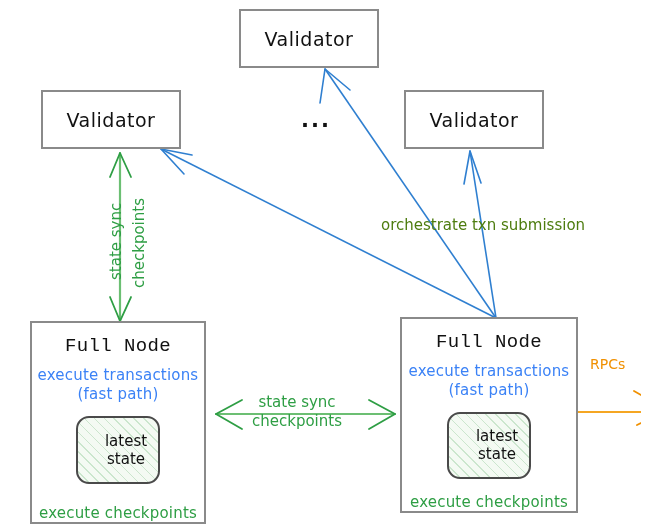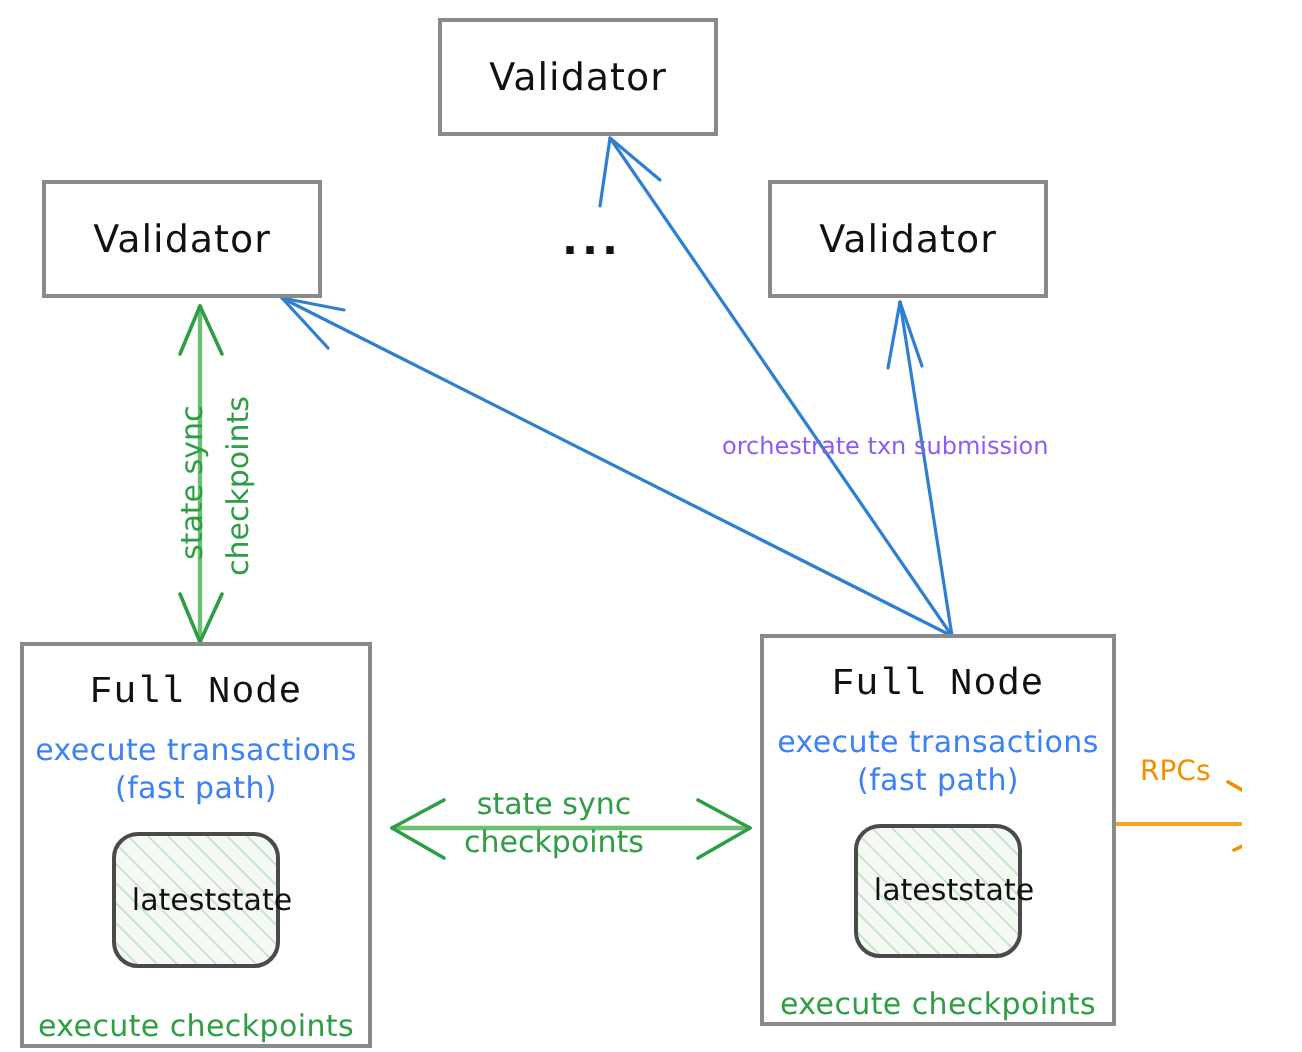--- a/index.html
+++ b/index.html
@@ -10,20 +10,21 @@
   }
   body {
     font-family: "DejaVu Sans", sans-serif;
   }
   #canvas {
     position: relative;
     width: 621px;
     height: 526px;
     background: #ffffff;
     overflow: hidden;
+    margin-left: 20px;
   }
   #edges {
     position: absolute;
     left: 0;
     top: 0;
     width: 651px;
     height: 526px;
     pointer-events: none;
   }
 
@@ -84,39 +85,39 @@
     border-radius: 13px;
     background-color: #f4faf3;
     background-image: repeating-linear-gradient(
       45deg,
       rgba(60,160,70,0.22) 0px,
       rgba(60,160,70,0.22) 1px,
       rgba(255,255,255,0) 1px,
       rgba(255,255,255,0) 7px
     );
     display: flex;
-    flex-direction: row;
+    flex-direction: column;
     align-items: center;
     justify-content: center;
     padding-left: 16px;
   }
   .state-text {
     font-size: 15px;
     color: #111111;
     line-height: 1.2;
     text-align: center;
   }
 
   
   .lbl {
     position: absolute;
     white-space: nowrap;
   }
   .lbl-green  { color: #2e9e44; font-size: 15px; }
-  .lbl-blue   { color: #8b5cf6; font-size: 12px; }
+  .lbl-blue   { color: #4d7c0f; font-size: 15px; }
   .lbl-orange { color: #f09000; font-size: 14px; }
   .lbl-dots   { color: #111111; font-size: 21px; font-weight: bold; letter-spacing: 2px; }
 
   .rot90 {
     transform-origin: 0 0;
     transform: rotate(-90deg);
   }
   .two-line { line-height: 1.25; text-align: center; }
 </style>
 </head>
@@ -211,15 +212,15 @@
 
   <div class="lbl lbl-green rot90" style="left:110px; top:288px;">checkpoints</div>
 
   <div class="lbl lbl-green two-line" style="left:232px; top:393px; text-align:center;">
     <div>state sync</div>
     <div>checkpoints</div>
   </div>
 
   <div class="lbl lbl-blue" style="left:361px; top:216px;">orchestrate txn submission</div>
 
-  <div class="lbl lbl-orange" style="left:570px; top:378px;">RPCs</div>
+  <div class="lbl lbl-orange" style="left:570px; top:356px;">RPCs</div>
 
 </div>
 
 </body></html>

